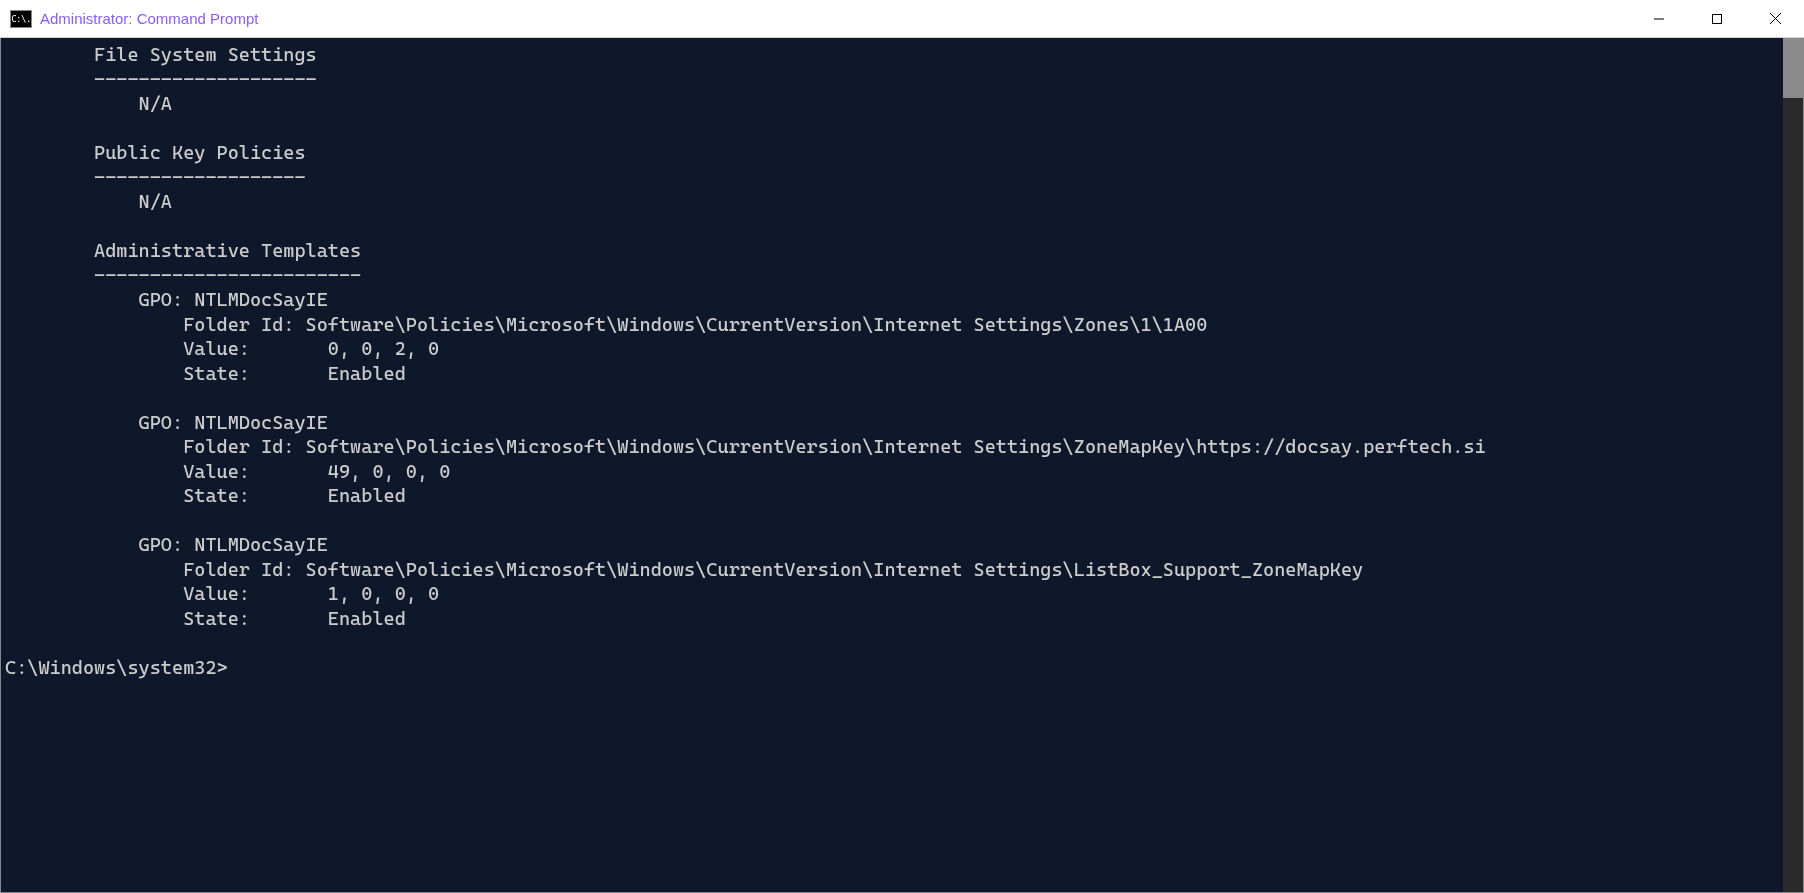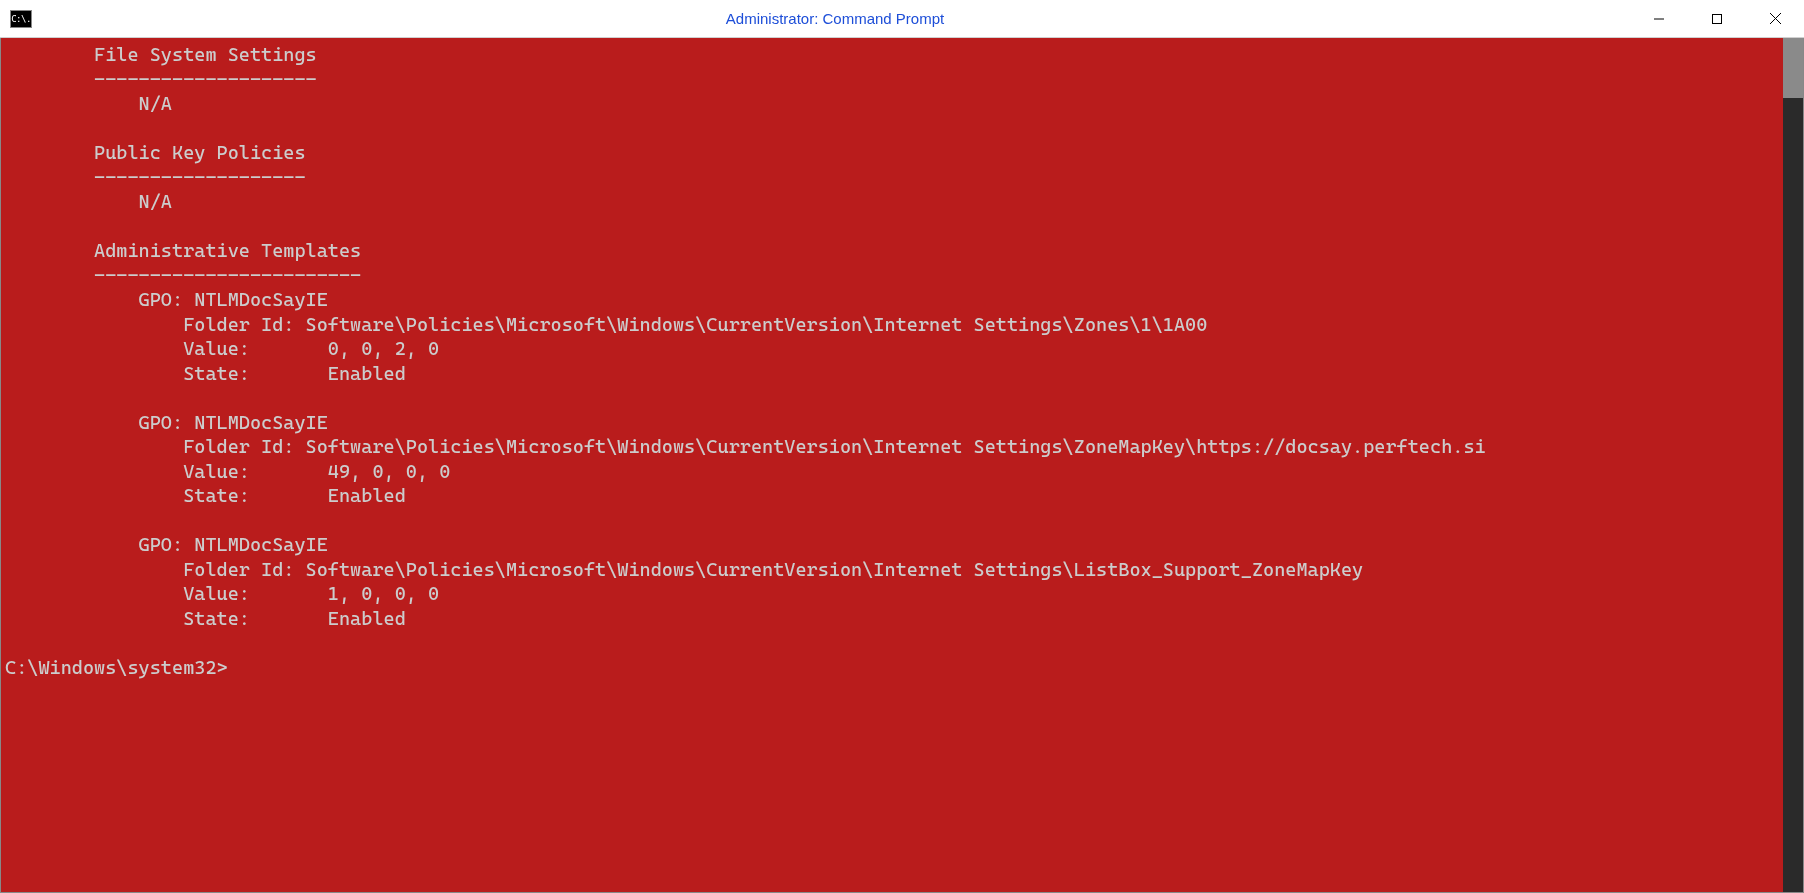--- a/index.html
+++ b/index.html
@@ -33,23 +33,22 @@
     justify-content: center;
   }
   .titlebar .icon span {
     color: #fff;
     font-size: 9px;
     font-family: Consolas, monospace;
     letter-spacing: -0.5px;
   }
   .titlebar .title {
     font-size: 15px;
-    color: #1d4ed8;
+    color: #8b5cf6;
     flex: 1;
-    text-align: center;
   }
   .winbtns {
     display: flex;
     height: 100%;
   }
   .winbtn {
     width: 58px;
     height: 100%;
     display: flex;
     align-items: center;
@@ -60,21 +59,21 @@
 
   .terminal-wrapper {
     flex: 1;
     display: flex;
     background: #000;
     border: 1px solid #888;
     border-top: none;
   }
   .terminal {
     flex: 1;
-    background: #b91c1c;
+    background: #0f172a;
     color: #cccccc;
     font-family: Consolas, "Cascadia Mono", monospace;
     font-size: 19px;
     line-height: 24.5px;
     white-space: pre;
     padding: 4px 0 0 4px;
     overflow: hidden;
   }
   .scrollbar {
     width: 20px;

